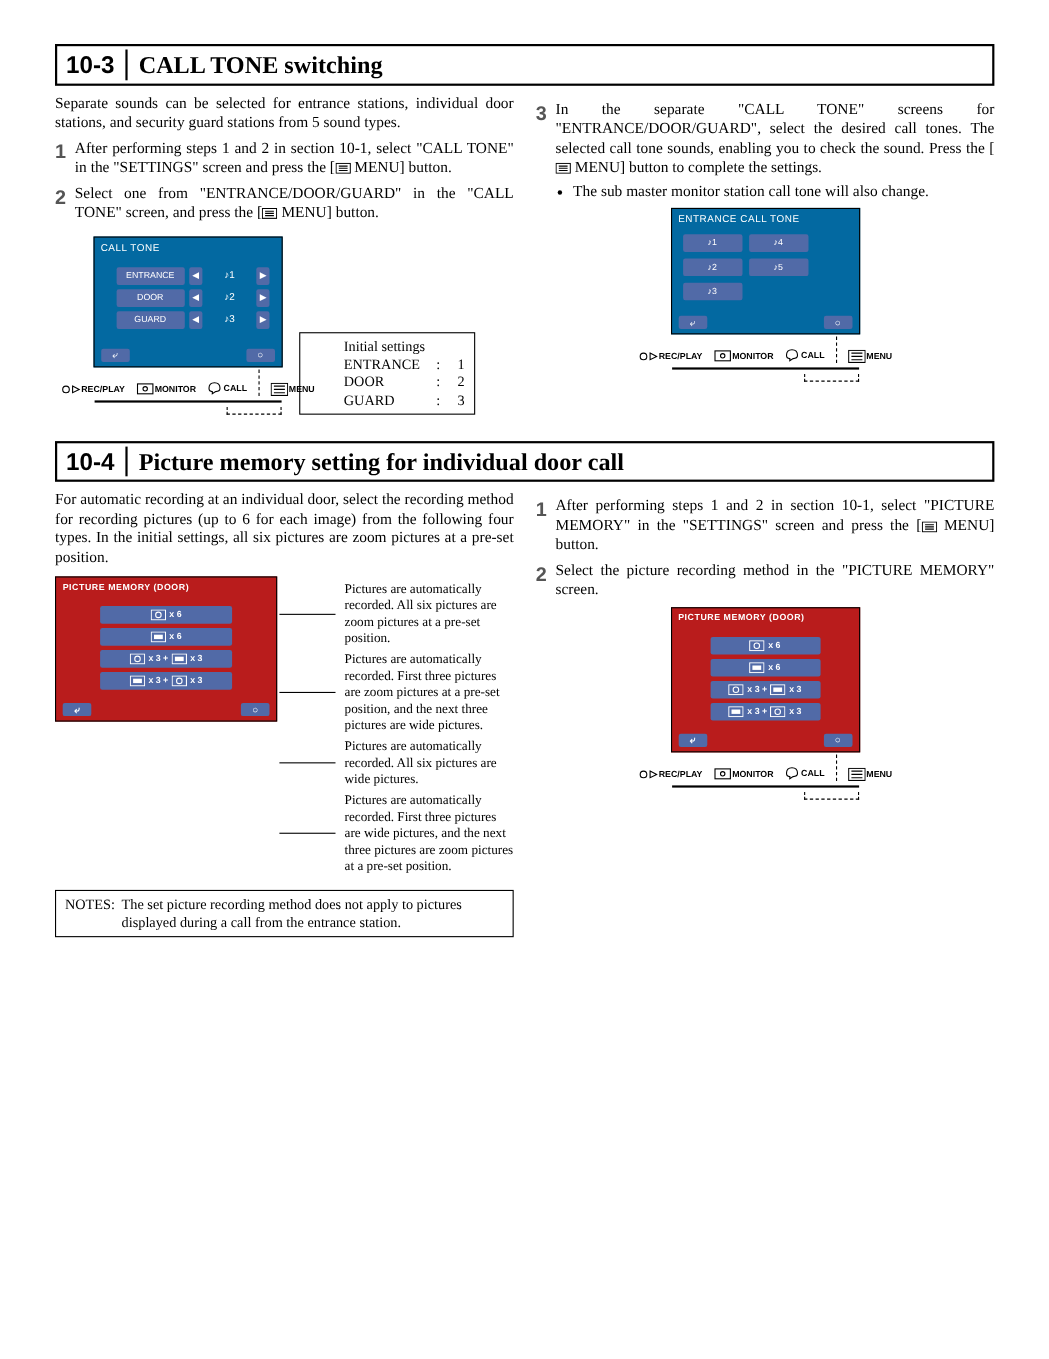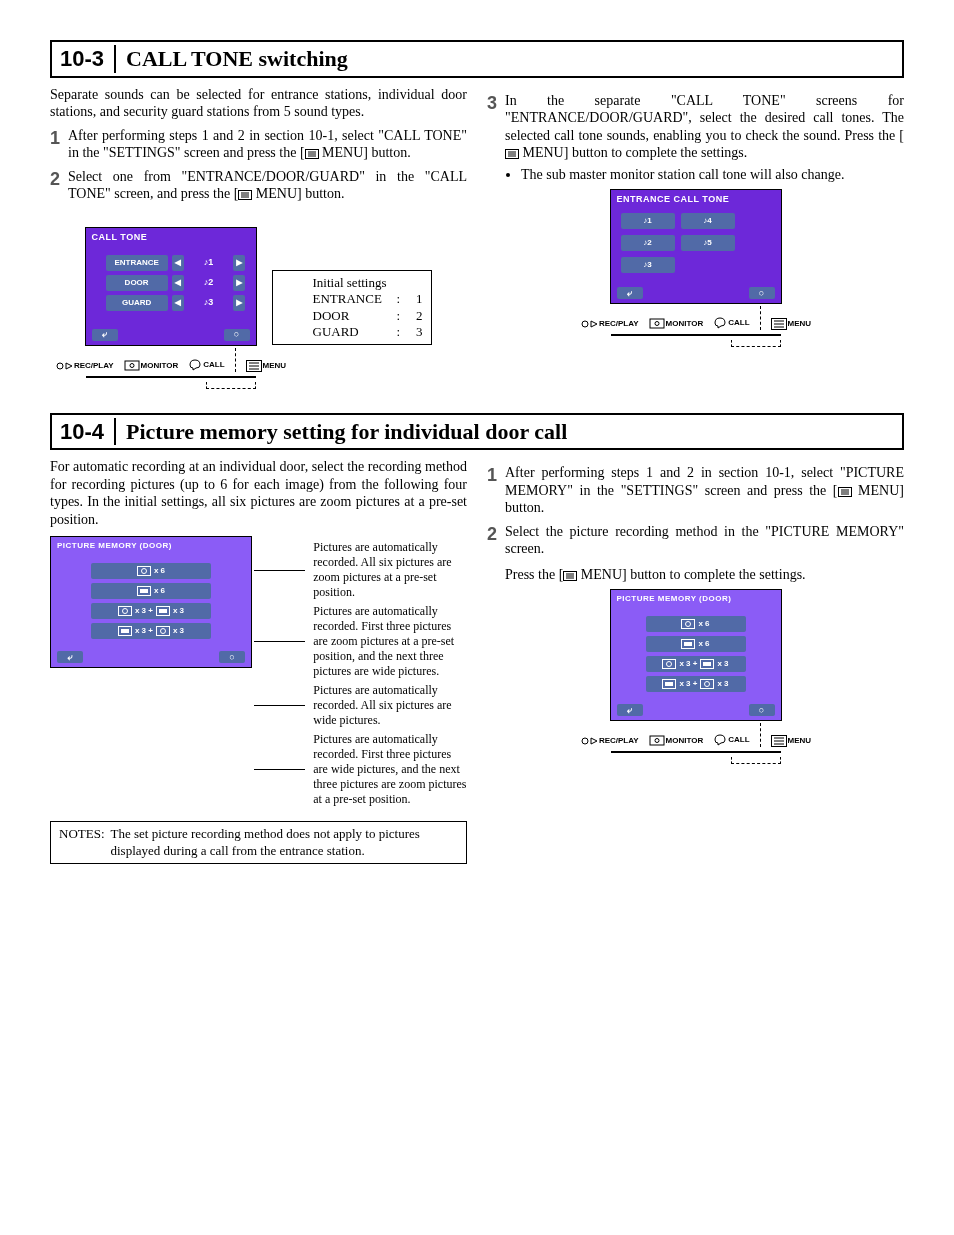--- a/index.html
+++ b/index.html
@@ -45,28 +45,28 @@
     font-family:Arial,Helvetica,sans-serif;
     font-weight:bold;
     font-size:18px;
     color:#555;
     display:inline-block;
     width:18px;
     vertical-align:top;
   }
   .step{display:flex;margin-top:6px;}
   .step-body{flex:1;text-align:justify;}
-  .smallrow{display:flex;gap:16px;justify-content:center;align-items:center;margin-top:24px;}
+  .smallrow{display:flex;gap:16px;justify-content:center;align-items:flex-end;margin-top:12px;}
   .ui{
-    background:#6d28d9;
+    background:#0369a1;
     color:#fff;
     border:1px solid #000;
     font-family:Arial,Helvetica,sans-serif;
     font-size:9px;
-    font-weight:bold;
+    font-weight:normal;
   }
   .ui-hdr{padding:4px 6px;letter-spacing:0.5px;}
   .ui-body{padding:4px 10px 10px 10px;}
   .ui-btn{
     display:flex;justify-content:center;align-items:center;
     background:#516aa7;height:16px;border-radius:2px;
     font-size:8px;
   }
   .ui-wide{width:70px;}
   .ui-narrow{width:14px;}
@@ -89,21 +89,21 @@
   .hw-line{border-top:2px solid #000;height:4px;margin-top:2px;}
   .box{
     border:1px solid #000;padding:4px 8px;font-size:13px;
   }
   .box-row{display:flex;gap:6px;}
   .icn{display:inline-block;vertical-align:middle;}
   .notes{border:1px solid #000;padding:4px 8px;font-size:13px;}
   .notes-row{display:flex;gap:6px;}
   .pm-desc{font-size:12px;line-height:1.25;}
   .pm-pair{display:flex;align-items:center;gap:4px;margin:4px 0;}
-  .pm-figure{background:#8b5cf6;color:#fff;border:1px solid #000;width:200px;font-family:Arial,Helvetica,sans-serif;font-size:8px;font-weight:bold;}
+  .pm-figure{background:#b91c1c;color:#fff;border:1px solid #000;width:200px;font-family:Arial,Helvetica,sans-serif;font-size:8px;font-weight:bold;}
   .pm-opt{background:#516aa7;border-radius:2px;margin:4px auto;display:flex;align-items:center;justify-content:center;gap:3px;height:16px;width:120px;font-size:8px;}
   .pm-opt svg{flex-shrink:0;}
   .leader{border-top:1px solid #000;flex:1;height:0;margin:0 4px;align-self:center;}
   .pnum{text-align:center;margin-top:30px;font-size:13px;}
   ul.bul{margin:4px 0 0 16px;padding:0;}
   ul.bul li{margin:0;}
   .sec-intro{text-align:justify;}
   .tgrid{display:grid;grid-template-columns:54px 54px;gap:6px;}
   .ui-stack{display:flex;flex-direction:column;align-items:center;}
 </style>
@@ -420,26 +420,20 @@
               <line x1="3" y1="3" x2="11" y2="3" stroke="#000"></line>
               <line x1="3" y1="5" x2="11" y2="5" stroke="#000"></line>
               <line x1="3" y1="7" x2="11" y2="7" stroke="#000"></line>
             </svg><span> MENU] button.</span>
       </div>
     </div>
     <div class="step">
       <span class="step-num">2</span>
       <div class="step-body">
         <div>Select the picture recording method in the "PICTURE MEMORY" screen.</div>
-        <div style="margin-top:8px;"><span>Press the [</span><svg class="icn" width="14" height="10">
-                <rect x="0.5" y="0.5" width="13" height="9" fill="none" stroke="#000"></rect>
-                <line x1="3" y1="3" x2="11" y2="3" stroke="#000"></line>
-                <line x1="3" y1="5" x2="11" y2="5" stroke="#000"></line>
-                <line x1="3" y1="7" x2="11" y2="7" stroke="#000"></line>
-              </svg><span> MENU] button to complete the settings.</span></div>
       </div>
     </div>
 
     <div style="display:flex;justify-content:center;margin-top:6px;">
       <div class="ui-stack" style="width:170px;">
         <div class="pm-figure" style="width:170px;">
           <div class="ui-hdr">PICTURE MEMORY (DOOR)</div>
           <div style="padding:4px 0;">
             <div class="pm-opt" style="width:100px;">
                   <svg width="14" height="10">

